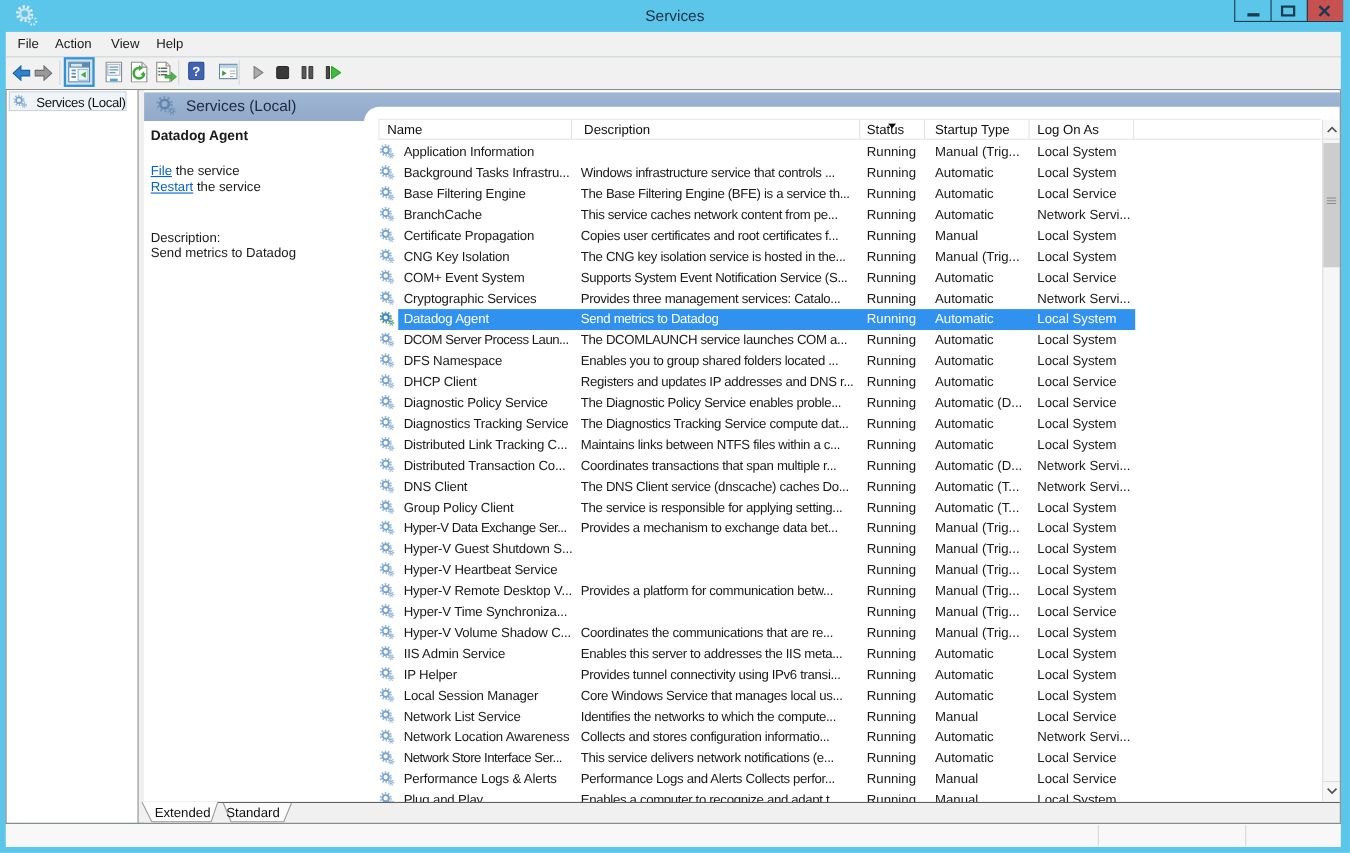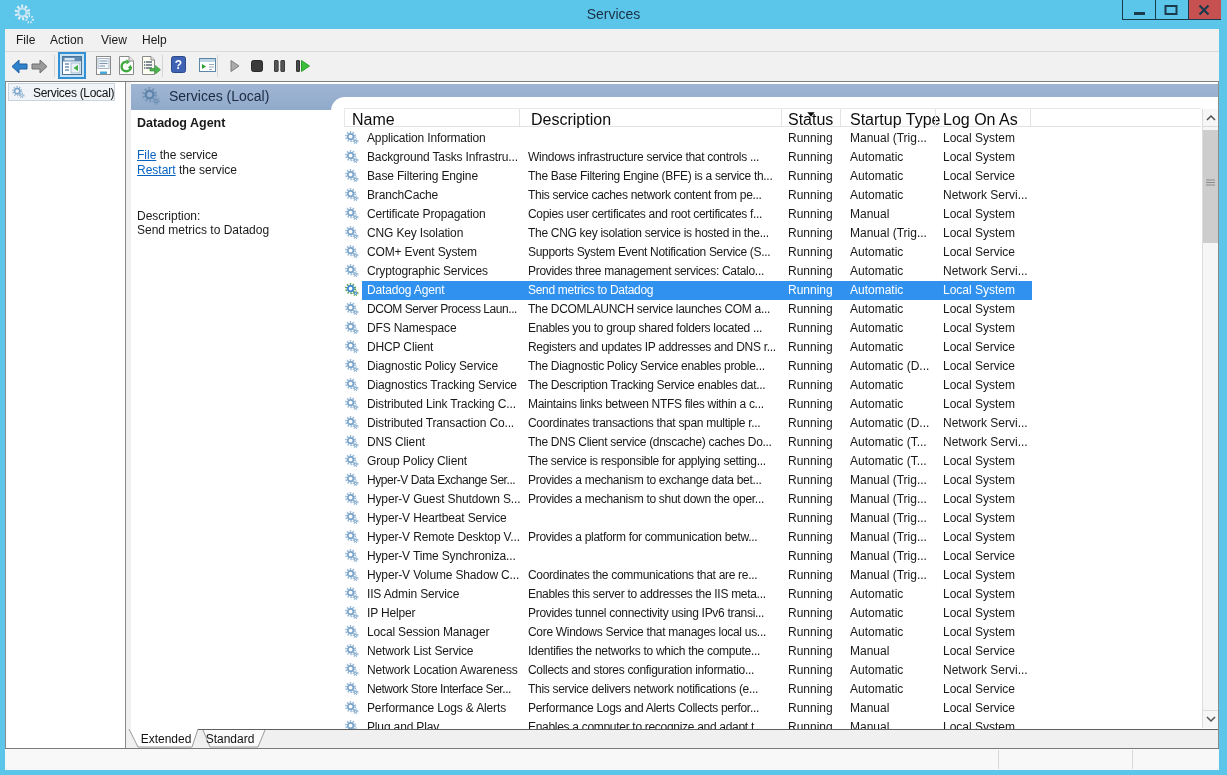--- a/index.html
+++ b/index.html
@@ -12,21 +12,21 @@
 #client{position:absolute;left:5px;top:82px;width:1214px;height:666px;background:#F0F0F0}
 #tree{position:absolute;left:1px;top:0;width:120px;height:666px;background:#fff;border-right:1px solid #8C8C8C}
 #treeitem{position:absolute;left:2px;top:1px;width:107px;height:18px;background:#F1F4F7;border:1px solid #C9D4DE;line-height:16px;font-size:12px;color:#111}
 #mid{position:absolute;left:126px;top:0;width:1087px;height:666px;background:#fff}
 #band{position:absolute;left:0;top:2px;width:1087px;height:26px;background:linear-gradient(180deg,#9FB5D4,#92AACA)}
 #bandtxt{position:absolute;left:38px;top:6px;font-size:14px;color:#1B2A41}
 #panel{position:absolute;left:200px;top:15px;width:887px;height:632px;background:#fff;border-top-left-radius:14px}
 .it{position:absolute;left:6px;font-size:12px;color:#1a1a1a}
 a.lnk{color:#0563C1;text-decoration:underline}
 
-.hdr{position:absolute;font-size:16px;color:#0d0d0d}
+.hdr{position:absolute;font-size:12px;color:#0d0d0d}
 .ct{position:absolute;height:19px;line-height:19px;font-size:12px;color:#191919;white-space:nowrap;overflow:hidden}
 .nm{letter-spacing:-0.15px}
 .ds{letter-spacing:-0.3px}
 .xt{letter-spacing:-0.45px}
 .selt{color:#fff}
 .selrow{position:absolute;left:362px;width:670px;height:19px;background:#3092EE}
 .gi{position:absolute;width:14px;height:14px}
 #status{position:absolute;left:5px;top:749px;width:1214px;height:21px;background:#F8F8F8}
 .ssep{position:absolute;top:1px;width:1px;height:19px;background:#D8D8D8}
 #bottomblue{position:absolute;left:0;top:770px;width:1227px;height:5px;background:#5BC5EA}
@@ -300,21 +300,21 @@
           </svg>
 <div class="ct nm" style="left:367px;top:357px;width:153px">Diagnostic Policy Service</div>
 <div class="ct ds" style="left:528px;top:357px;width:252px">The Diagnostic Policy Service enables proble...</div>
 <div class="ct" style="left:788px;top:357px;width:50px">Running</div>
 <div class="ct" style="left:850px;top:357px;width:84px">Automatic (D...</div>
 <div class="ct" style="left:943px;top:357px;width:88px">Local Service</div>
 <svg class="gi" style="left:345px;top:378px">
             <use href="#gear"></use>
           </svg>
 <div class="ct nm" style="left:367px;top:376px;width:153px">Diagnostics Tracking Service</div>
-<div class="ct ds" style="left:528px;top:376px;width:252px">The Description Tracking Service enables dat...</div>
+<div class="ct ds" style="left:528px;top:376px;width:252px">The Diagnostics Tracking Service compute dat...</div>
 <div class="ct" style="left:788px;top:376px;width:50px">Running</div>
 <div class="ct" style="left:850px;top:376px;width:84px">Automatic</div>
 <div class="ct" style="left:943px;top:376px;width:88px">Local System</div>
 <svg class="gi" style="left:345px;top:397px">
             <use href="#gear"></use>
           </svg>
 <div class="ct nm" style="left:367px;top:395px;width:153px">Distributed Link Tracking C...</div>
 <div class="ct ds" style="left:528px;top:395px;width:252px">Maintains links between NTFS files within a c...</div>
 <div class="ct" style="left:788px;top:395px;width:50px">Running</div>
 <div class="ct" style="left:850px;top:395px;width:84px">Automatic</div>
@@ -348,21 +348,20 @@
           </svg>
 <div class="ct nm xt" style="left:367px;top:471px;width:153px">Hyper-V Data Exchange Ser...</div>
 <div class="ct ds" style="left:528px;top:471px;width:252px">Provides a mechanism to exchange data bet...</div>
 <div class="ct" style="left:788px;top:471px;width:50px">Running</div>
 <div class="ct" style="left:850px;top:471px;width:84px">Manual (Trig...</div>
 <div class="ct" style="left:943px;top:471px;width:88px">Local System</div>
 <svg class="gi" style="left:345px;top:492px">
             <use href="#gear"></use>
           </svg>
 <div class="ct nm" style="left:367px;top:490px;width:153px">Hyper-V Guest Shutdown S...</div>
-<div class="ct ds" style="left:528px;top:490px;width:252px">Provides a mechanism to shut down the oper...</div>
 <div class="ct" style="left:788px;top:490px;width:50px">Running</div>
 <div class="ct" style="left:850px;top:490px;width:84px">Manual (Trig...</div>
 <div class="ct" style="left:943px;top:490px;width:88px">Local System</div>
 <svg class="gi" style="left:345px;top:511px">
             <use href="#gear"></use>
           </svg>
 <div class="ct nm" style="left:367px;top:509px;width:153px">Hyper-V Heartbeat Service</div>
 <div class="ct" style="left:788px;top:509px;width:50px">Running</div>
 <div class="ct" style="left:850px;top:509px;width:84px">Manual (Trig...</div>
 <div class="ct" style="left:943px;top:509px;width:88px">Local System</div>

